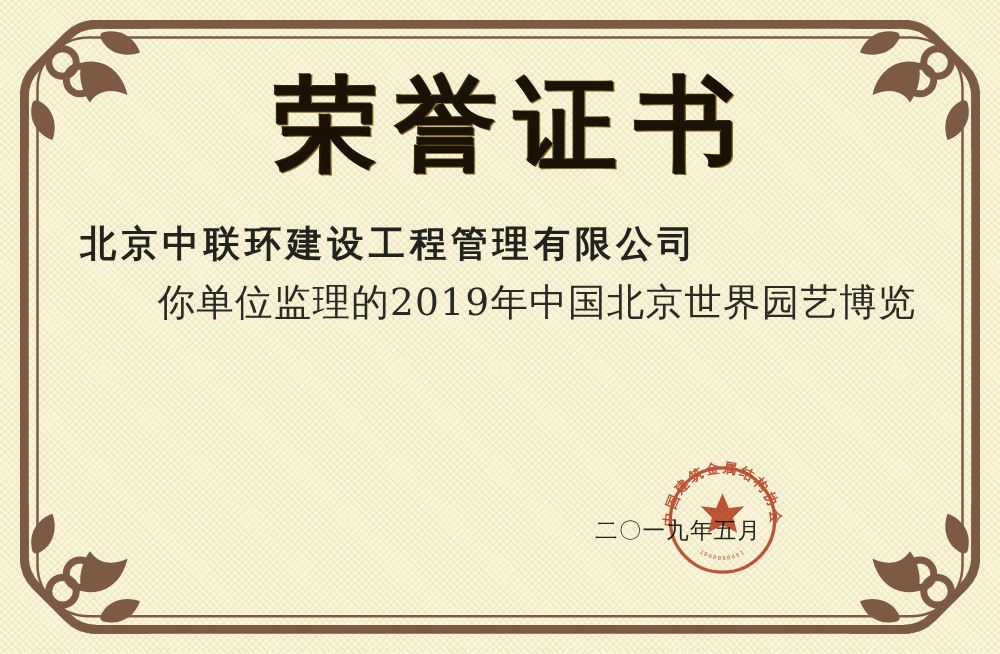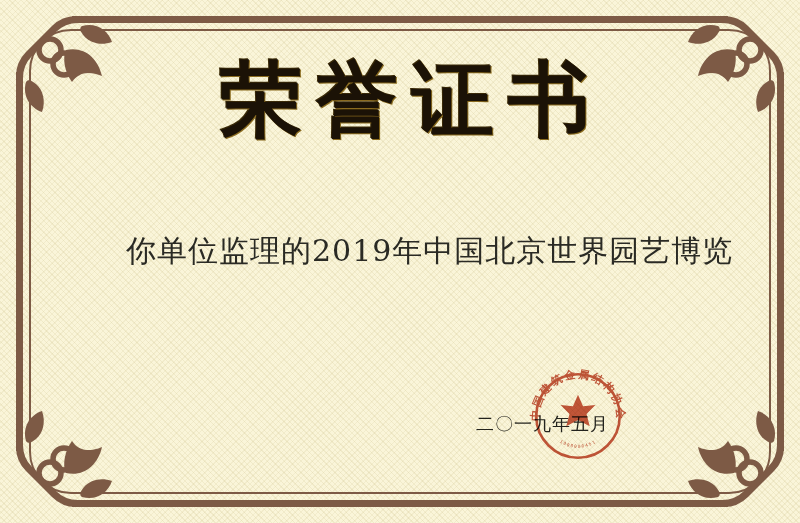--- a/index.html
+++ b/index.html
@@ -37,21 +37,21 @@
     letter-spacing: 14px; color: #1b1206;
     text-shadow: 1px 1px 0 #8a6b1f, -1px -1px 0 #3a2a08;
     font-family: "DejaVu Serif", "Liberation Serif", serif;
     padding-left: 12px;
   }
   .recipient {
     position: absolute; top: 176px; left: 64px;
     font-size: 29px; font-weight: bold; letter-spacing: 4px; color: #23231d;
   }
   .bodytext {
-    position: absolute; top: 226px; left: 64px; right: 60px;
+    position: absolute; top: 218px; left: 64px; right: 60px;
     font-size: 30px; color: #2a2a24; line-height: 50px; letter-spacing: 1px;
   }
   .bodytext .line { white-space: nowrap; }
   .bodytext .indent { text-indent: 62px; }
   .date {
     position: absolute; top: 412px; left: 476px;
     font-size: 18px; color: #23231d; letter-spacing: 1px; z-index: 2;
   }
   
   .seal {
@@ -115,20 +115,21 @@
         <circle cx="64" cy="64" r="11" fill="none" stroke="#7d5a45" stroke-width="5.5"></circle>
         <path d="M66,50 C84,46 98,58 102,76 C88,70 78,73 72,82 C65,73 62,58 66,50 Z"></path>
         <path d="M82,26 C96,22 108,30 112,42 C101,46 90,43 84,36 C80,31 79,28 82,26 Z"></path>
         <path d="M26,82 C22,96 30,108 42,112 C46,101 43,90 36,84 C31,80 28,79 26,82 Z"></path>
       </g>
     </svg>
   </div>
 
   <div class="title">荣誉证书</div>
 
+  <div class="recipient">北京中联环建设工程管理有限公司</div>
 
   <div class="bodytext">
     <div class="line indent">你单位监理的2019年中国北京世界园艺博览</div>
   </div>
 
   <div class="date">二〇一九年五月</div>
 
   <div class="seal">
     <svg viewBox="0 0 115 115">
       <circle cx="57.5" cy="57.5" r="48" fill="none" stroke="#bf4a31" stroke-width="3"></circle>

